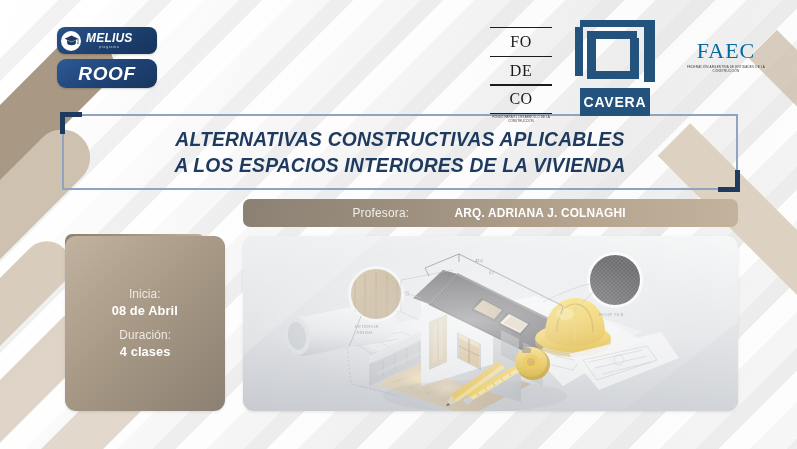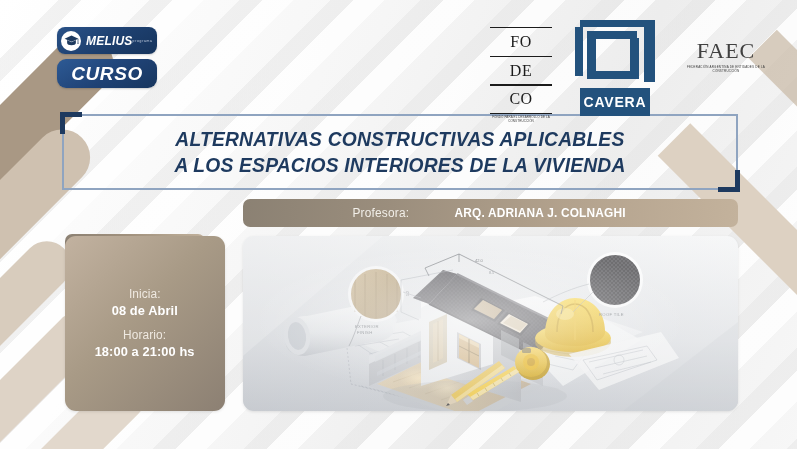--- a/index.html
+++ b/index.html
@@ -99,21 +99,21 @@
     border-radius: 50%;
     background: #ffffff;
     display: flex; align-items: center; justify-content: center;
     flex: 0 0 auto;
   }
   .cap-circle svg { display:block; }
 
   .melius-wordmark {
     margin-left: 5px;
     display: flex;
-    flex-direction: row;
+    flex-direction: column;
     align-items: center;
     line-height: 1;
   }
   .melius-name {
     color: #ffffff;
     font-size: 12px;
     font-weight: 700;
     font-style: italic;
     letter-spacing: .2px;
   }
@@ -231,21 +231,21 @@
   .faec {
     position: absolute;
     left: 190px; top: 20px;
     width: 92px;
     text-align: center;
   }
   .faec-name {
     font-family: "Liberation Serif", serif;
     font-size: 22px;
     letter-spacing: 1px;
-    color: #404040;
+    color: #0369a1;
     line-height: 1;
   }
   .faec-sub {
     margin-top: 3px;
     font-size: 3px;
     line-height: 1.35;
     letter-spacing: .2px;
     color: #3a3a3a;
   }
 
@@ -446,21 +446,21 @@
           <circle cx="22.4" cy="14.2" r="1.1" fill="#1e3a5f"></circle>
         </svg>
       </span>
       <span class="melius-wordmark">
         <span class="melius-name">MELIUS</span>
         <span class="melius-sub">programa</span>
       </span>
     </div>
 
     <div class="curso-badge">
-      <span class="curso-text">CURSO</span>
+      <span class="curso-text">ROOF</span>
     </div>
   </div>
 
   <div class="logo-row">
 
     <div class="fodeco">
       <div class="ln">FO</div>
       <div class="ln">DE</div>
       <div class="ln">CO</div>
       <div class="fodeco-sub">FONDO PARA EL DESARROLLO DE LA CONSTRUCCIÓN</div>
@@ -516,22 +516,22 @@
     <span class="lbl">Profesora:</span>
     <span class="val">ARQ. ADRIANA J. COLNAGHI</span>
   </div>
 
   <div class="info-card">
     <div class="info-item">
       <span class="info-label">Inicia:</span>
       <span class="info-value">08 de Abril</span>
     </div>
     <div class="info-item">
-      <span class="info-label">Horario:</span>
-      <span class="info-value">18:00 a 21:00 hs</span>
+      <span class="info-label">Duración:</span>
+      <span class="info-value">4 clases</span>
     </div>
   </div>
 
   <div class="photo-panel">
     <div class="scene">
       <svg width="495" height="175" viewBox="0 0 495 175">
         <defs>
           <linearGradient id="gFloor" x1="0" y1="0" x2="0" y2="1">
             <stop offset="0%" stop-color="#f2f3f4"></stop>
             <stop offset="60%" stop-color="#e4e6e9"></stop>

